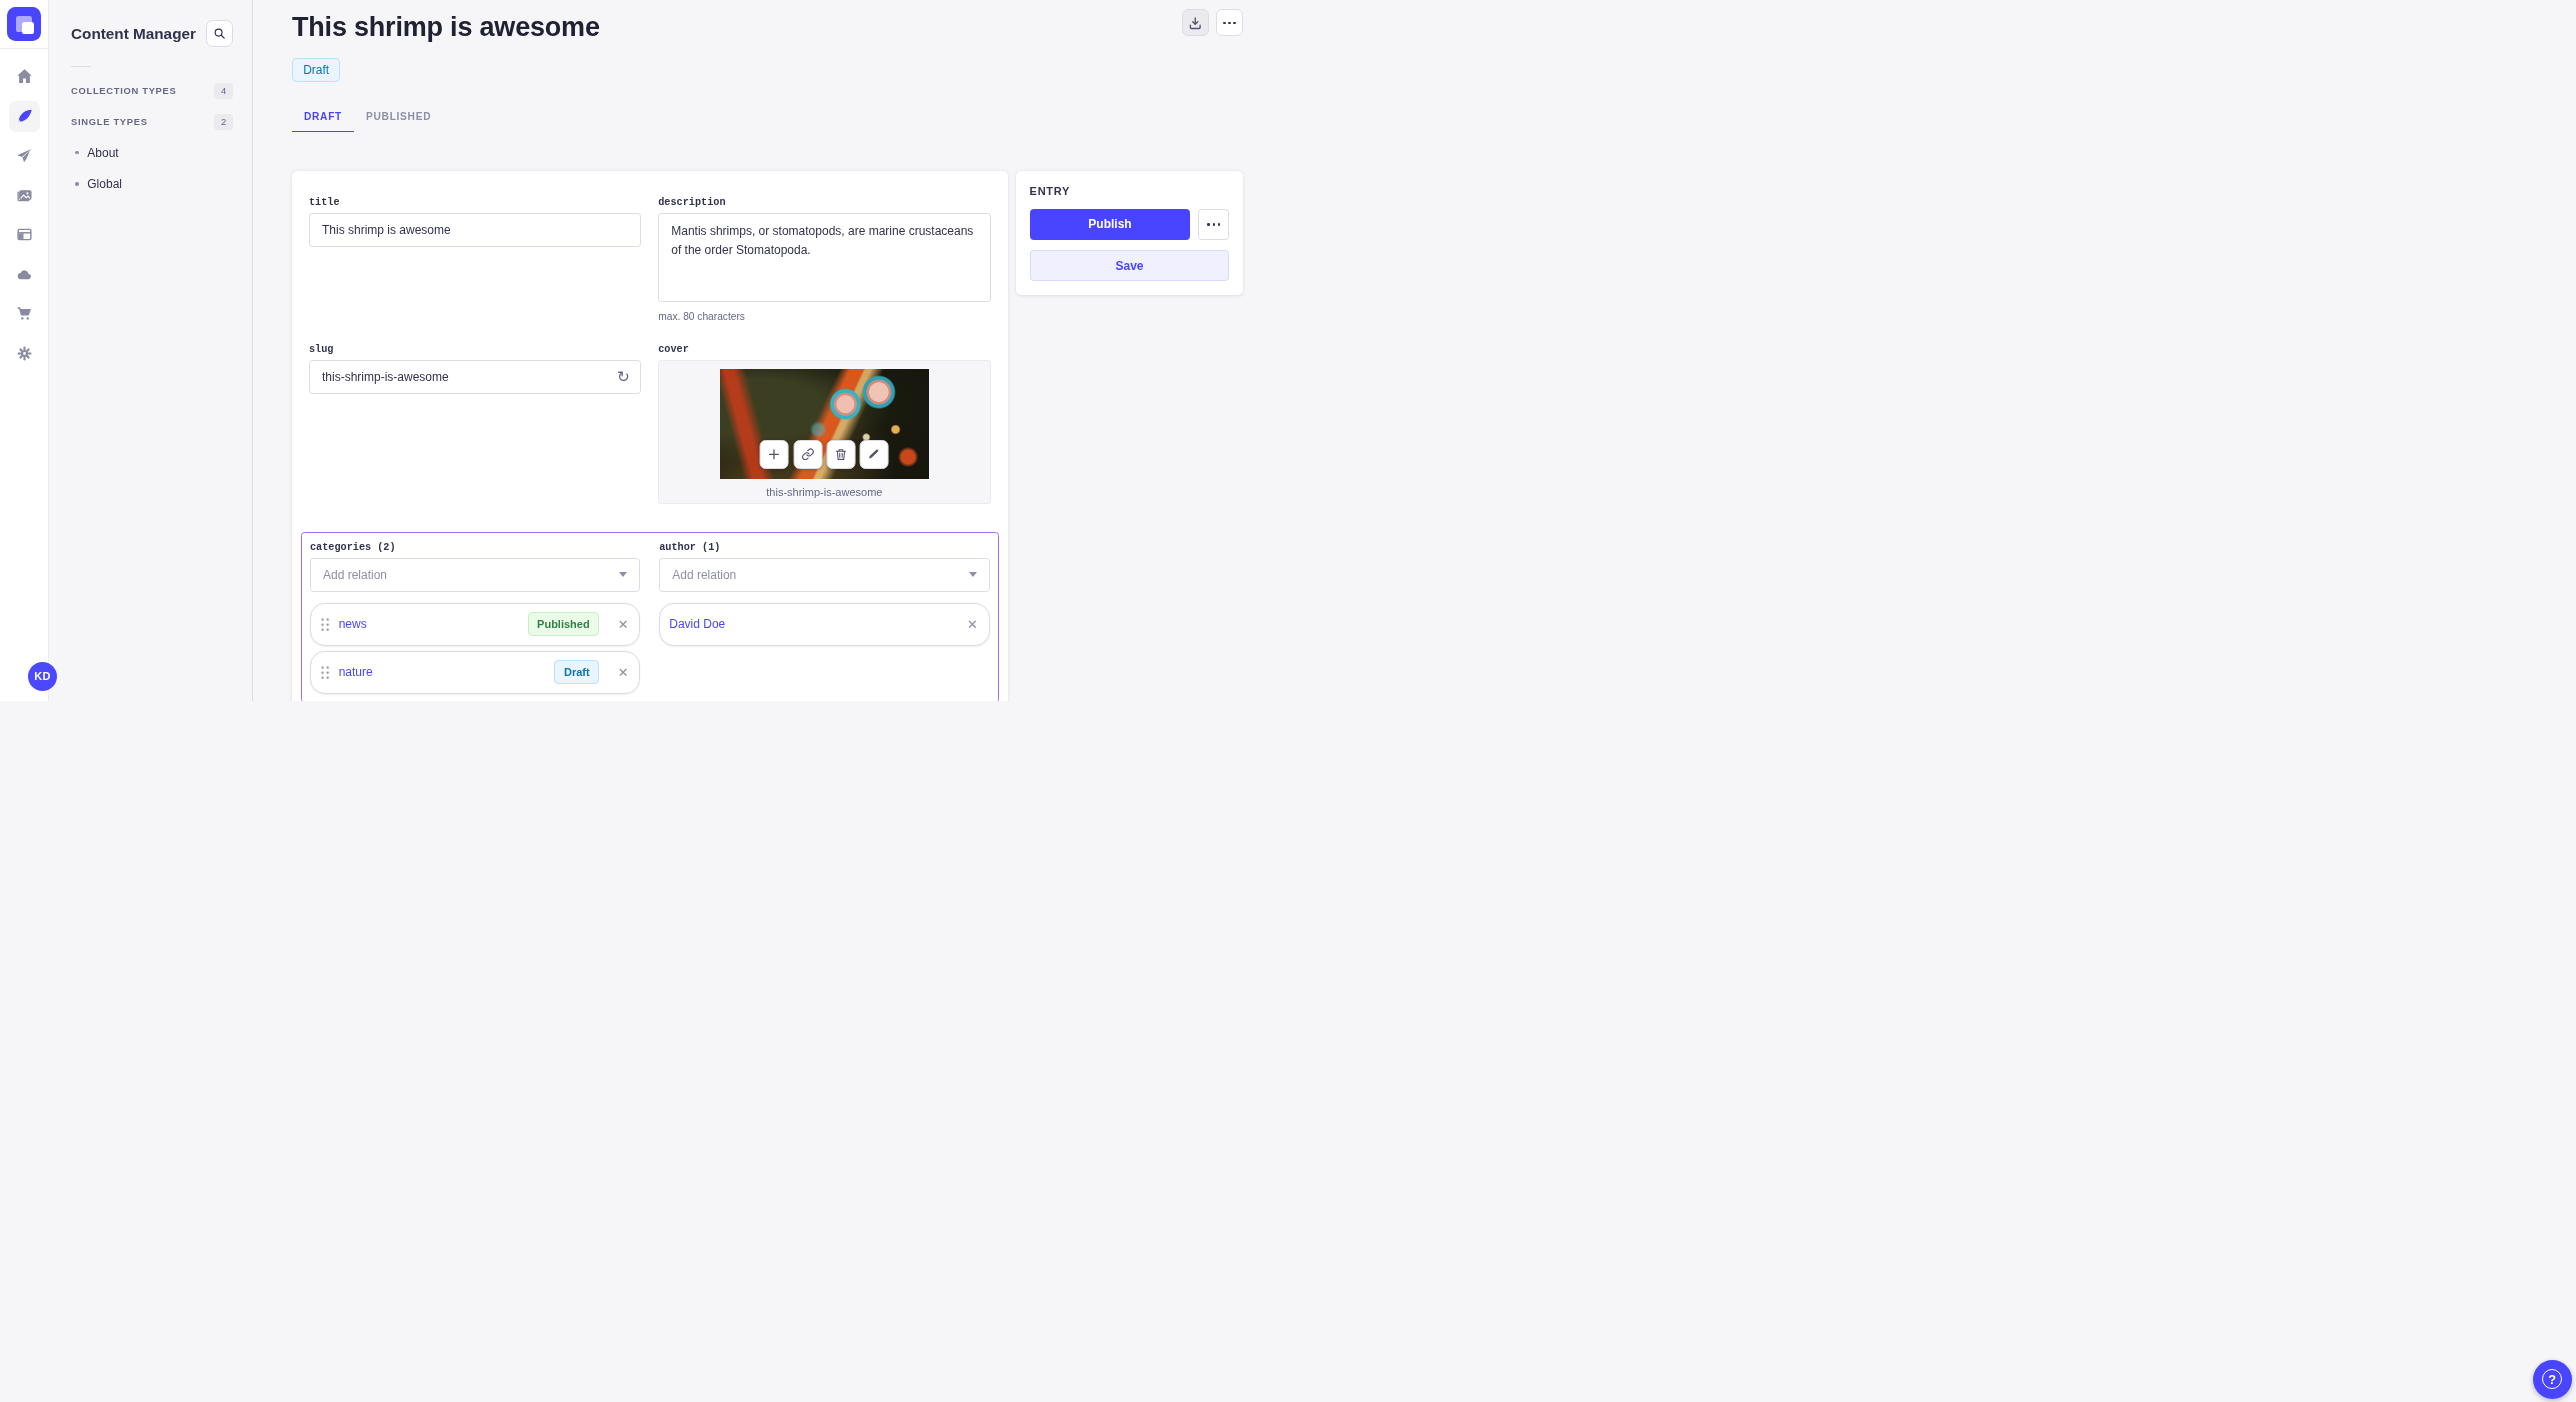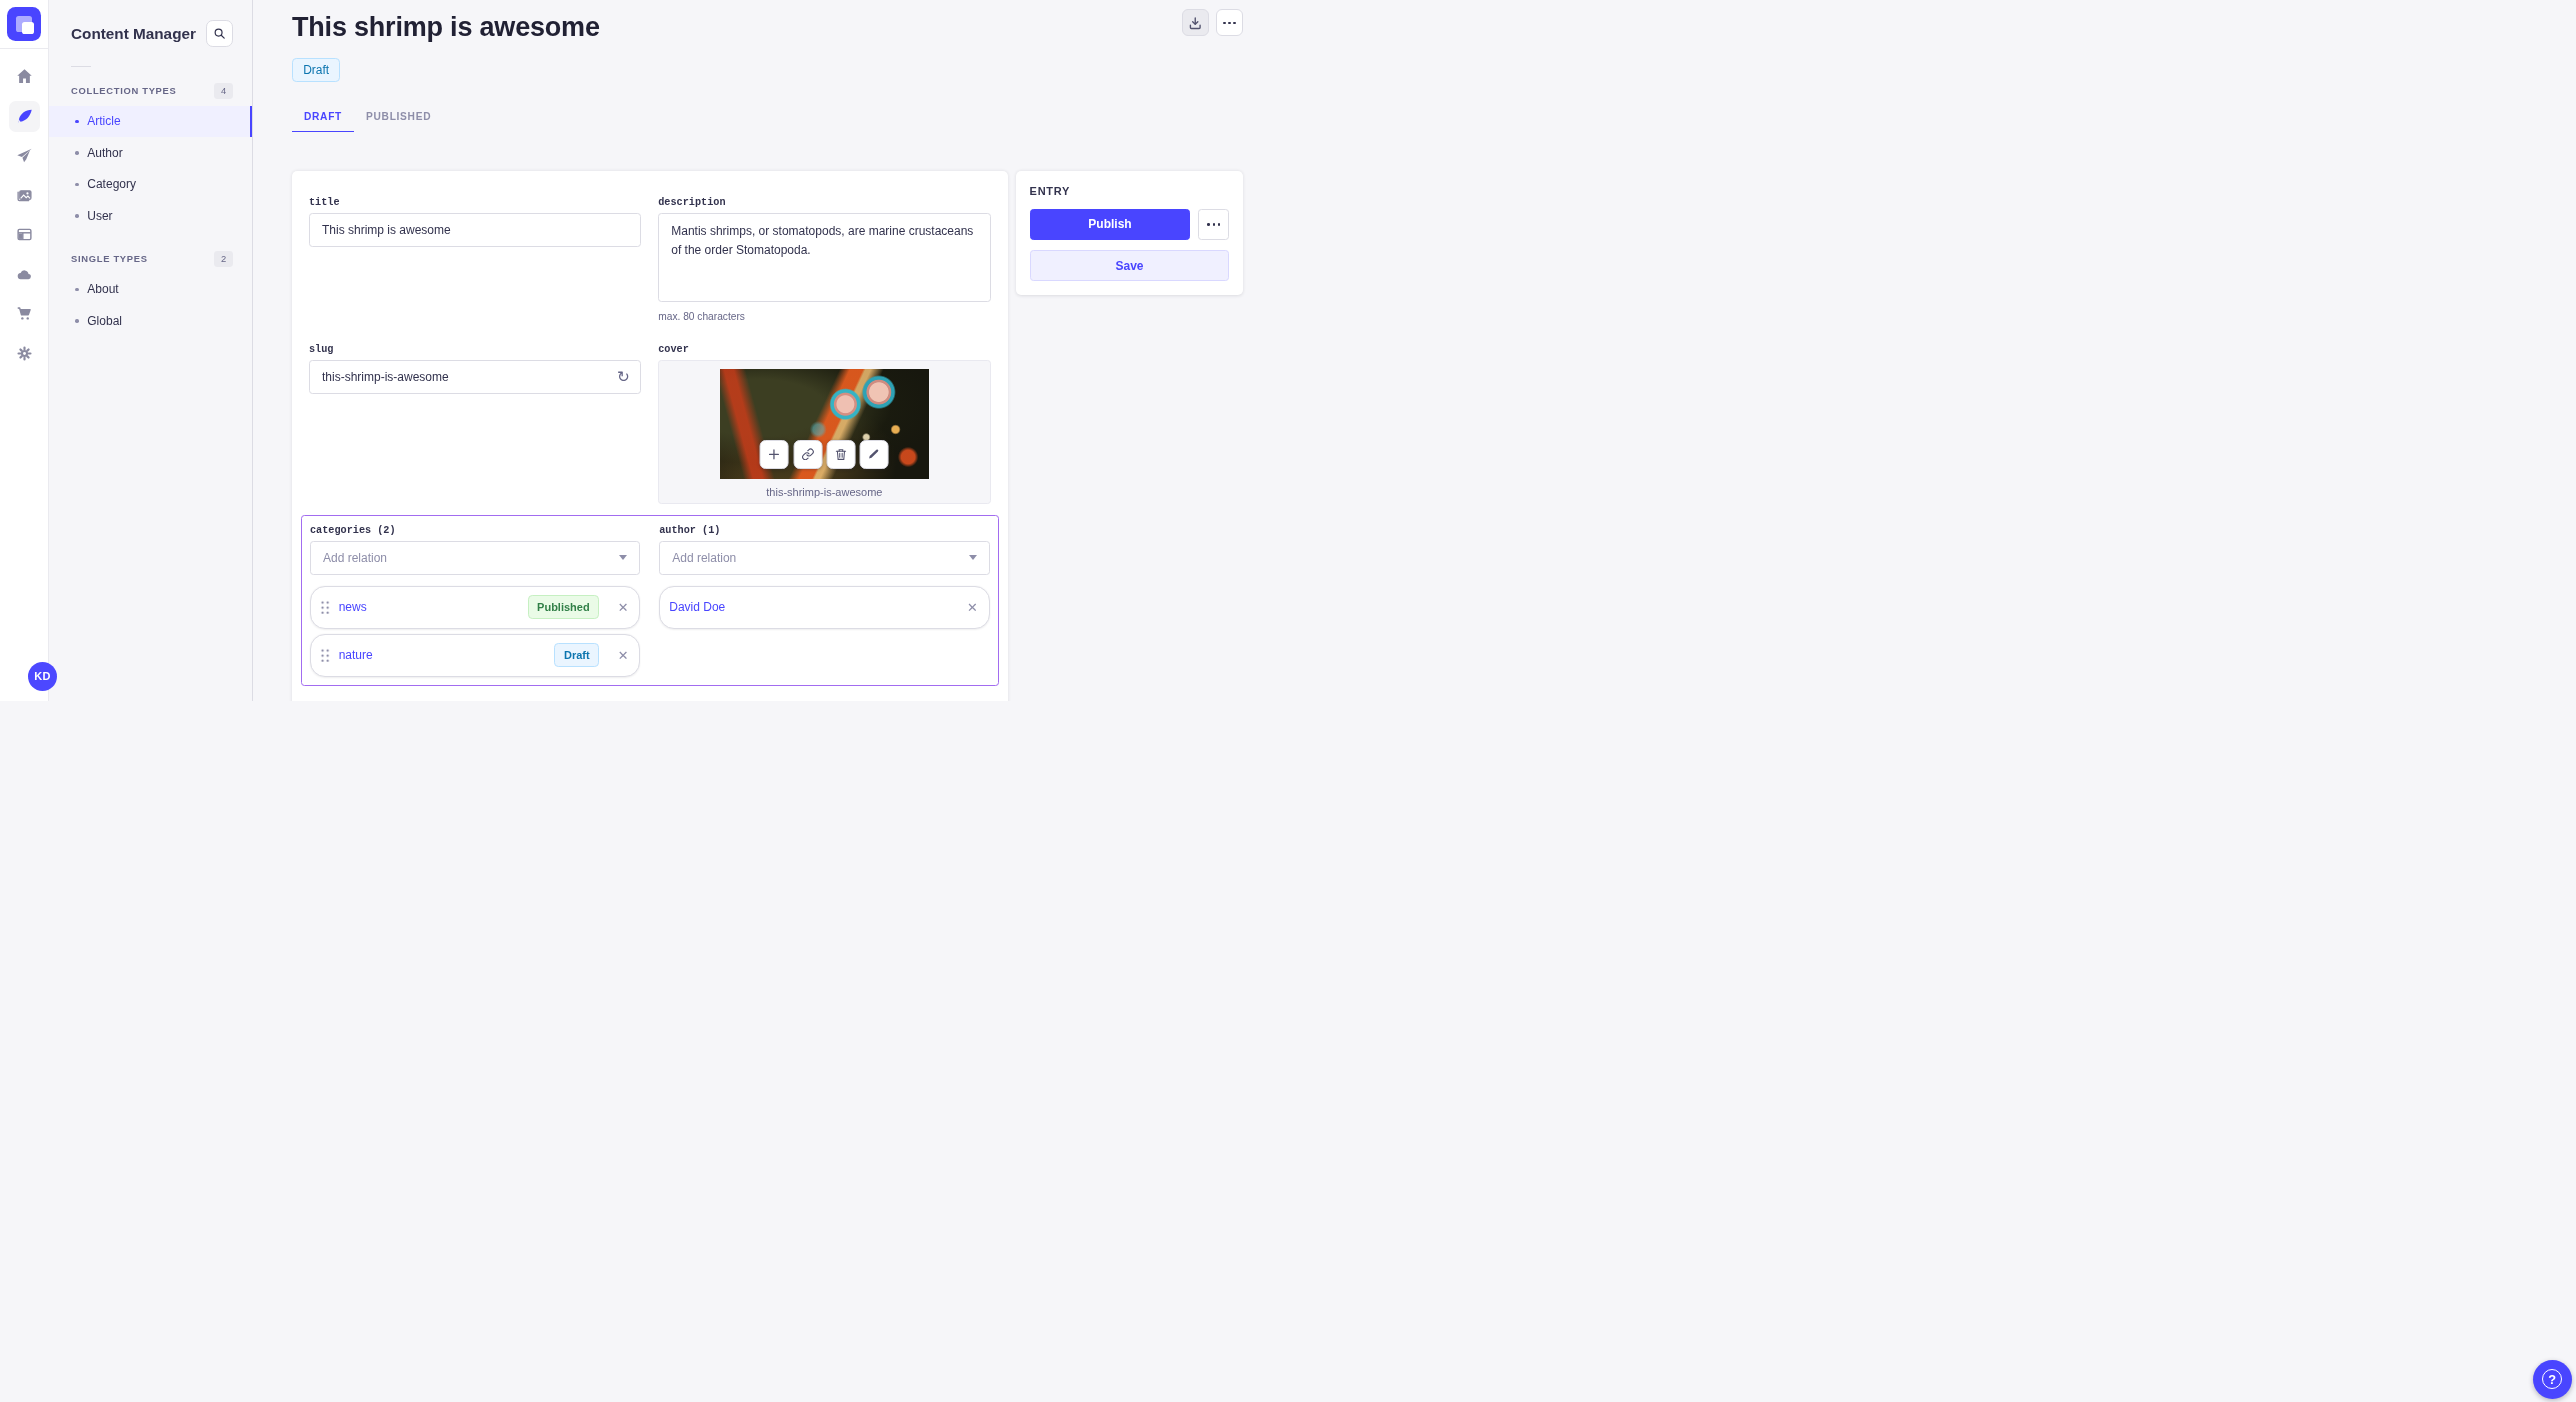--- a/index.html
+++ b/index.html
@@ -77,21 +77,21 @@
       radial-gradient(circle at 47% 55%, rgba(80,180,190,0.55) 0 5.1px, transparent 8.5px),
       linear-gradient(115deg, transparent 46%, rgba(225,90,30,0.95) 50% 55%, rgba(255,200,120,0.8) 56% 58%, transparent 63%),
       linear-gradient(75deg, transparent 10%, rgba(210,60,25,0.8) 14% 18%, transparent 23%),
       radial-gradient(ellipse at 18% 35%, #3c3e22 0 28%, rgba(30,32,16,0.4) 55%, transparent 75%),
       radial-gradient(ellipse at 30% 85%, #4a3c1c 0 20%, transparent 55%);
   }
   .cover-actions { position:absolute; bottom:10.2px; left:50%; transform:translateX(-50%); display:flex; gap:4.3px; }
   .cov-btn { width:29px; height:29px; background:#fff; border:0.9px solid #dcdce4; border-radius:6px; display:flex; align-items:center; justify-content:center; color:#53536e; cursor:pointer; box-shadow:0 0.9px 2.6px rgba(33,33,52,0.25); }
   .cover-caption { text-align:center; font-size:11px; color:#666687; margin-top:7.7px; }
 
-  .relations { border:1.7px solid #a26cf0; border-radius:3.4px; margin:11px -8.5px 0; padding:8.5px; display:grid; grid-template-columns:1fr 1fr; column-gap:19px; }
+  .relations { border:1.7px solid #a26cf0; border-radius:3.4px; margin:28px -8.5px 0; padding:8.5px; display:grid; grid-template-columns:1fr 1fr; column-gap:19px; }
   .combo { height:34px; border:0.9px solid #dcdce4; border-radius:3.4px; background:#fff; display:flex; align-items:center; justify-content:space-between; padding:0 12px; cursor:pointer; }
   .combo .ph { font-size:12px; color:#8e8ea9; }
   .caret { width:0; height:0; border-left:4.3px solid transparent; border-right:4.3px solid transparent; border-top:5.1px solid #8e8ea9; }
   .rel-items { margin-top:11px; display:flex; flex-direction:column; gap:5.1px; }
   .rel-item { height:43px; border:0.9px solid #dcdce4; border-radius:15px; background:#fff; box-shadow:0 0.9px 1.7px rgba(33,33,52,0.08); display:flex; align-items:center; padding:0 9px; gap:8.5px; }
   .drag-handle { width:10.2px; height:13.6px; background-image:radial-gradient(circle, #8e8ea9 1.2px, transparent 1.4px); background-size:5.1px 5.1px; background-position:0 0; cursor:grab; flex-shrink:0; }
   .rel-name { font-size:12px; color:#4945ff; cursor:pointer; flex:1; }
   .pill { font-size:11px; font-weight:bold; padding:5.1px 8.5px; border-radius:4.3px; }
   .pill.published { background:#eafbe7; border:0.9px solid #c6f0c2; color:#328048; }
   .pill.draft { background:#eaf5ff; border:0.9px solid #b8e1ff; color:#0c75af; }
@@ -185,38 +185,20 @@
             <path d="M10.3 10.3 14 14" stroke-linecap="round"></path>
           </svg>
       </button>
     </div>
     <hr class="subnav-divider">
 
     <div class="section-h">
       <span class="s-label">COLLECTION TYPES</span>
       <span class="count-badge">4</span>
     </div>
-    <ul class="nav-list">
-      <li class="nav-item active">
-          <span class="dot"></span>
-          <span>Article</span>
-        </li>
-      <li class="nav-item">
-          <span class="dot"></span>
-          <span>Author</span>
-        </li>
-      <li class="nav-item">
-          <span class="dot"></span>
-          <span>Category</span>
-        </li>
-      <li class="nav-item">
-          <span class="dot"></span>
-          <span>User</span>
-        </li>
-    </ul>
 
     <div class="section-h">
       <span class="s-label">SINGLE TYPES</span>
       <span class="count-badge">2</span>
     </div>
     <ul class="nav-list">
       <li class="nav-item">
           <span class="dot"></span>
           <span>About</span>
         </li>

